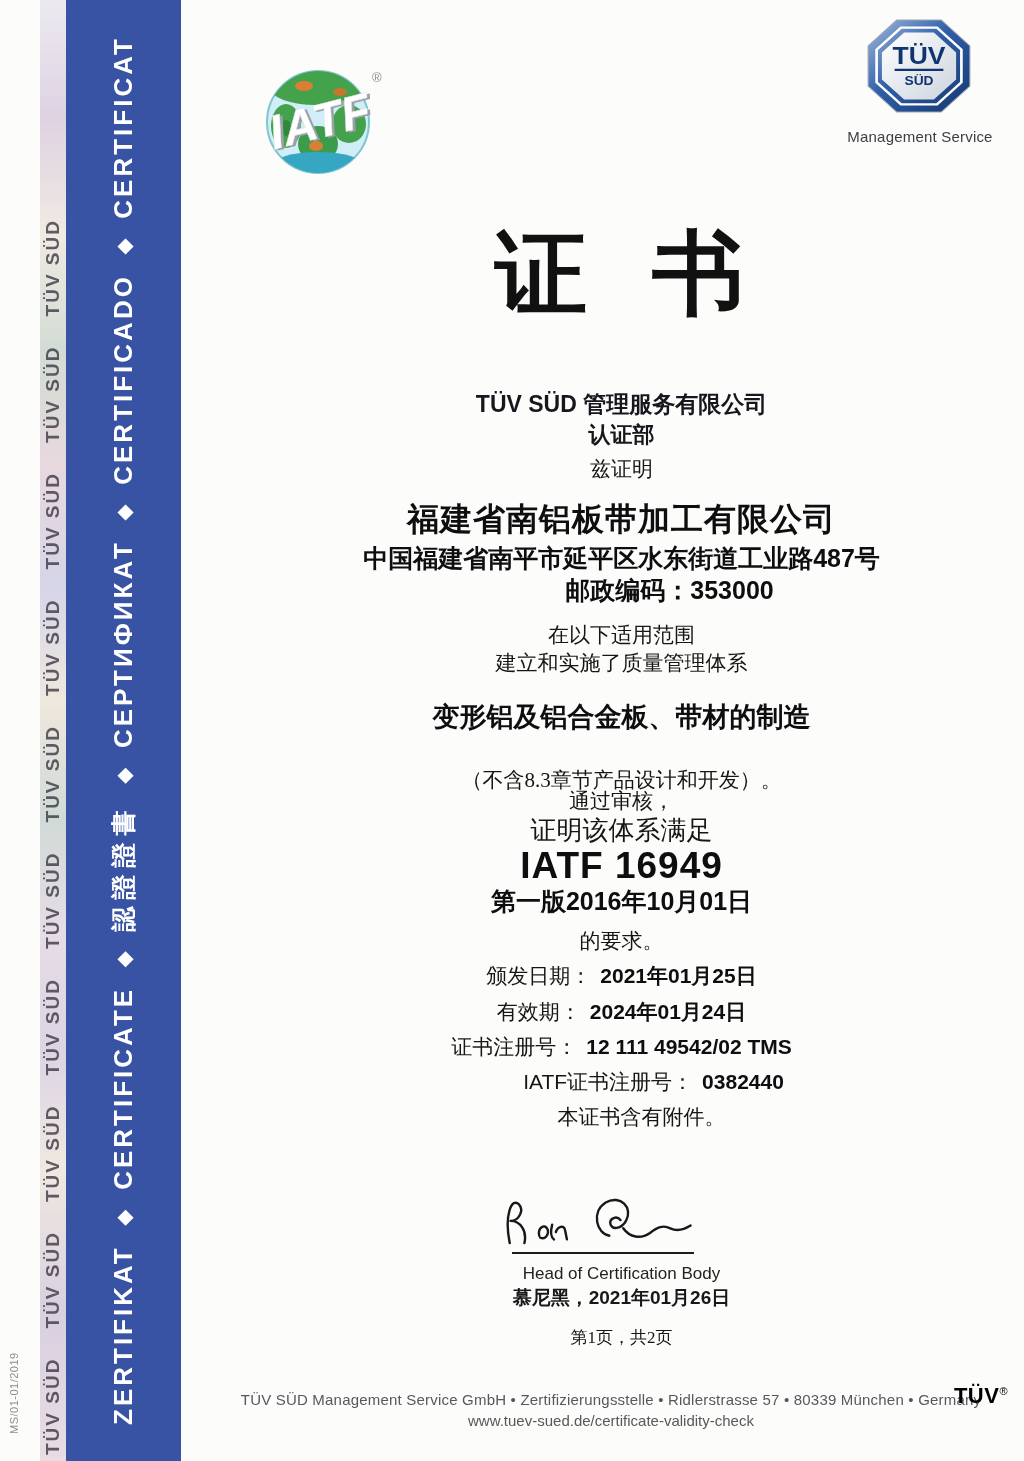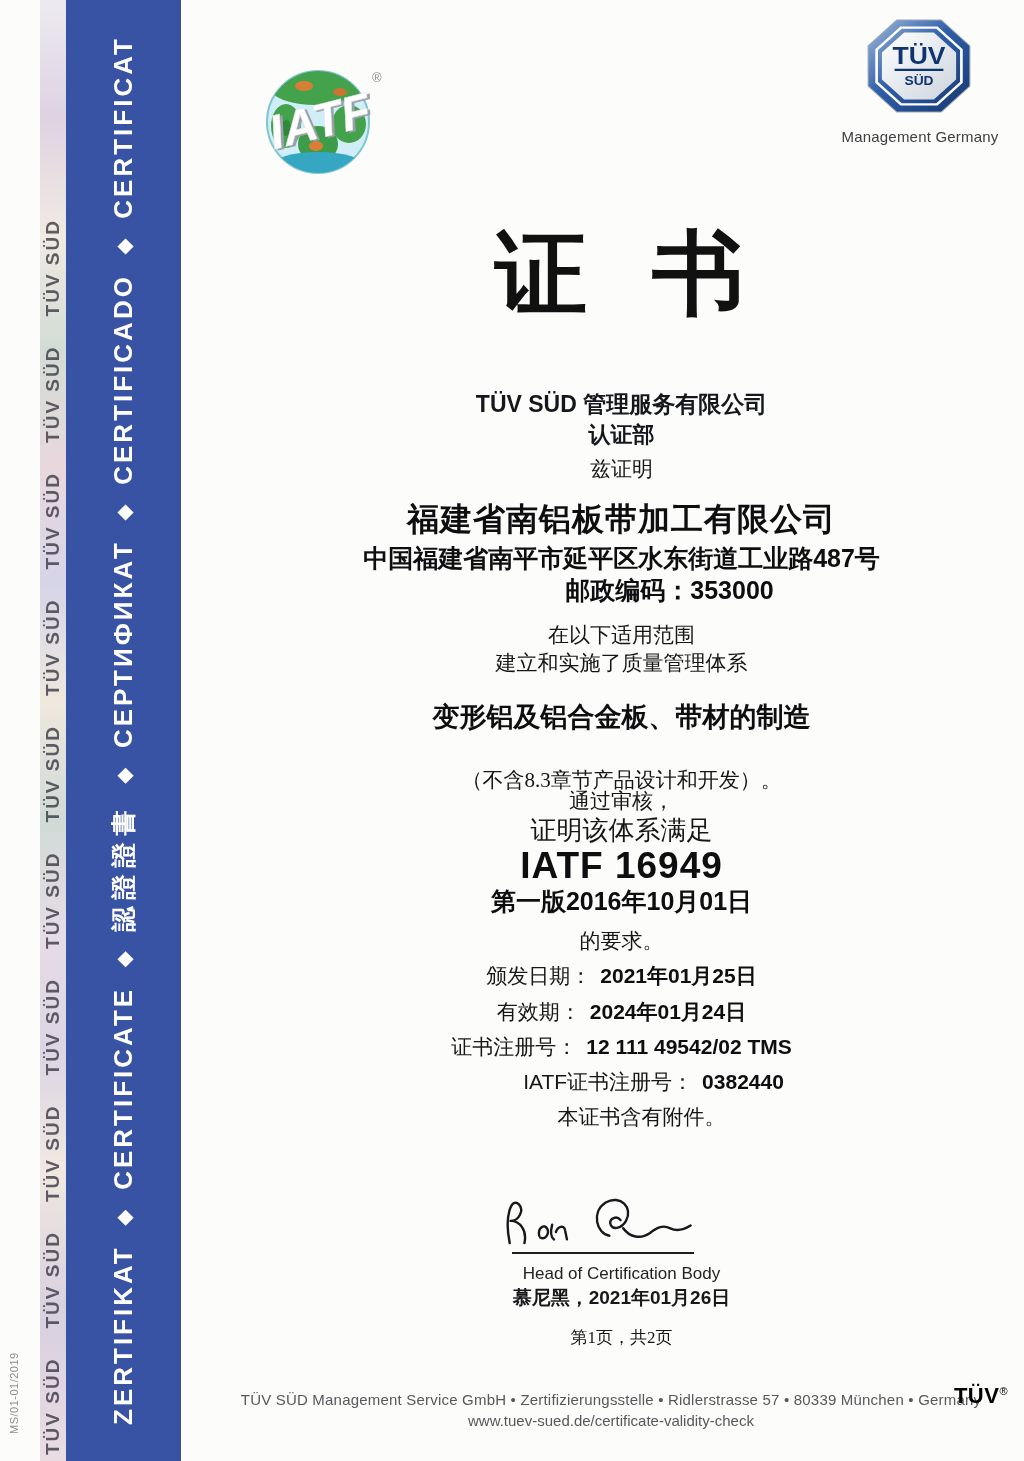--- a/index.html
+++ b/index.html
@@ -170,21 +170,21 @@
         <stop offset="1" stop-color="#ccd4dd"></stop>
       </linearGradient>
     </defs>
     <polygon points="29,2 71,2 98,29 98,71 71,98 29,98 2,71 2,29" fill="url(#octBlue)" stroke="#9aa6b4" stroke-width="1"></polygon>
     <polygon points="33,10 67,10 90,33 90,67 67,90 33,90 10,67 10,33" fill="none" stroke="#ffffff" stroke-width="2.5"></polygon>
     <polygon points="36,15 64,15 85,36 85,64 64,85 36,85 15,64 15,36" fill="url(#octSilver)"></polygon>
     <text x="50" y="48" text-anchor="middle" font-size="25" font-weight="bold" font-family="Liberation Sans, sans-serif" fill="#0f3470">TÜV</text>
     <line x1="27" y1="54" x2="73" y2="54" stroke="#0f3470" stroke-width="2.2"></line>
     <text x="50" y="70" text-anchor="middle" font-size="13" font-weight="bold" font-family="Liberation Sans, sans-serif" fill="#0f3470">SÜD</text>
   </svg>
-  <div class="tuv-caption">Management Germany</div>
+  <div class="tuv-caption">Management Service</div>
 
   <div class="line doc-title">证 书</div>
 
   <div class="line sans-b issuer1">TÜV SÜD 管理服务有限公司</div>
   <div class="line sans-b issuer2">认证部</div>
   <div class="line serif attest">兹证明</div>
 
   <div class="line sans-b company">福建省南铝板带加工有限公司</div>
   <div class="line sans-b addr">中国福建省南平市延平区水东街道工业路487号</div>
   <div class="line sans-b postal">邮政编码：353000</div>

